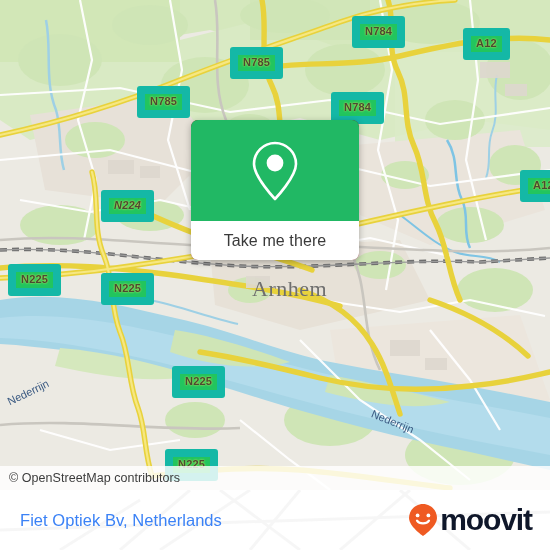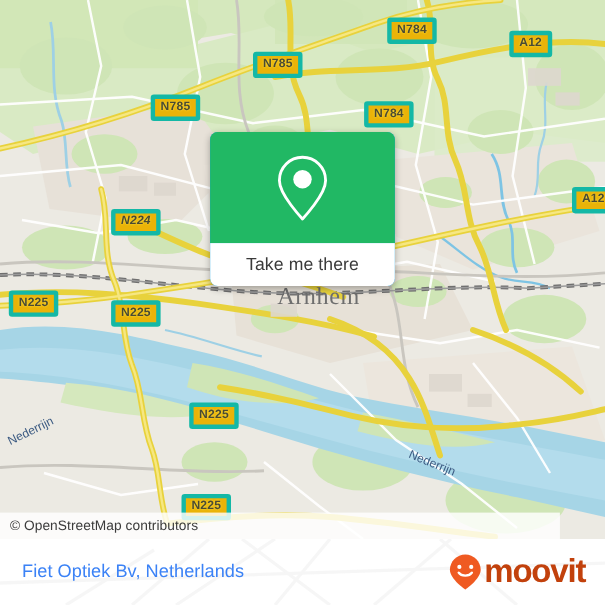--- a/index.html
+++ b/index.html
@@ -15,57 +15,58 @@
   .map {
     position:absolute; left:0; top:0; width:550px; height:490px;
     background:#eceae3;
     overflow:hidden;
   }
   .map-svg { position:absolute; left:0; top:0; width:550px; height:490px; display:block; }
 
   
   .shield {
     position:absolute;
-    background:#eab308;
-    border:4px solid #14b8a6;
+    background:#22c55e;
+    border:8px solid #14b8a6;
     border-radius:3px;
     color:#4a4a33;
     font-size:11px;
     font-weight:bold;
     letter-spacing:.2px;
     padding:1px 5px 2px 5px;
     line-height:13px;
     white-space:nowrap;
     text-shadow:0 0 2px #fbe74a;
   }
 
   .city-label {
     position:absolute;
     font-family:"Liberation Serif", serif;
     font-size:22px;
     color:#6e6e6e;
     letter-spacing:.5px;
     white-space:nowrap;
+    margin-top:20px;
   }
 
   .river-label {
     position:absolute;
     font-family:"Liberation Sans", sans-serif;
     font-size:11px;
     color:#3b5a82;
     white-space:nowrap;
   }
 
   
   .card {
     position:absolute;
     left:191px; top:120px;
     width:168px; height:140px;
     border-radius:7px;
-    background:#0ea5e9;
+    background:#7f1d1d;
     box-shadow:0 2px 7px rgba(0,0,0,.30);
     overflow:hidden;
     z-index:40;
   }
   .card-top {
     height:101px;
     background:#21b864;
     display:flex; align-items:center; justify-content:center;
   }
   .card-bottom {
@@ -75,21 +76,21 @@
   }
   .card-bottom span {
     font-size:16px;
     color:#3a3a3a;
     letter-spacing:.1px;
   }
 
   
   .attrib {
     position:absolute;
-    left:0; top:466px; width:509px; height:24px;
+    left:0; top:466px; width:550px; height:24px;
     background:rgba(255,255,255,.82);
     display:flex; align-items:center;
     z-index:30;
   }
   .attrib span {
     font-size:12.5px;
     color:#3c3c3c;
     padding-left:9px;
     letter-spacing:.05px;
   }
@@ -113,21 +114,21 @@
   }
   .brand {
     position:absolute;
     right:18px; top:50%; transform:translateY(-50%);
     display:flex; align-items:center; gap:1px;
     z-index:2;
   }
   .brand-text {
     font-size:30px;
     font-weight:bold;
-    color:#c2410c;
+    color:#0f172a;
     letter-spacing:-1.1px;
     line-height:30px;
   }
 </style>
 </head>
 <body>
 
 <div id="root">
 
   <div class="map">

